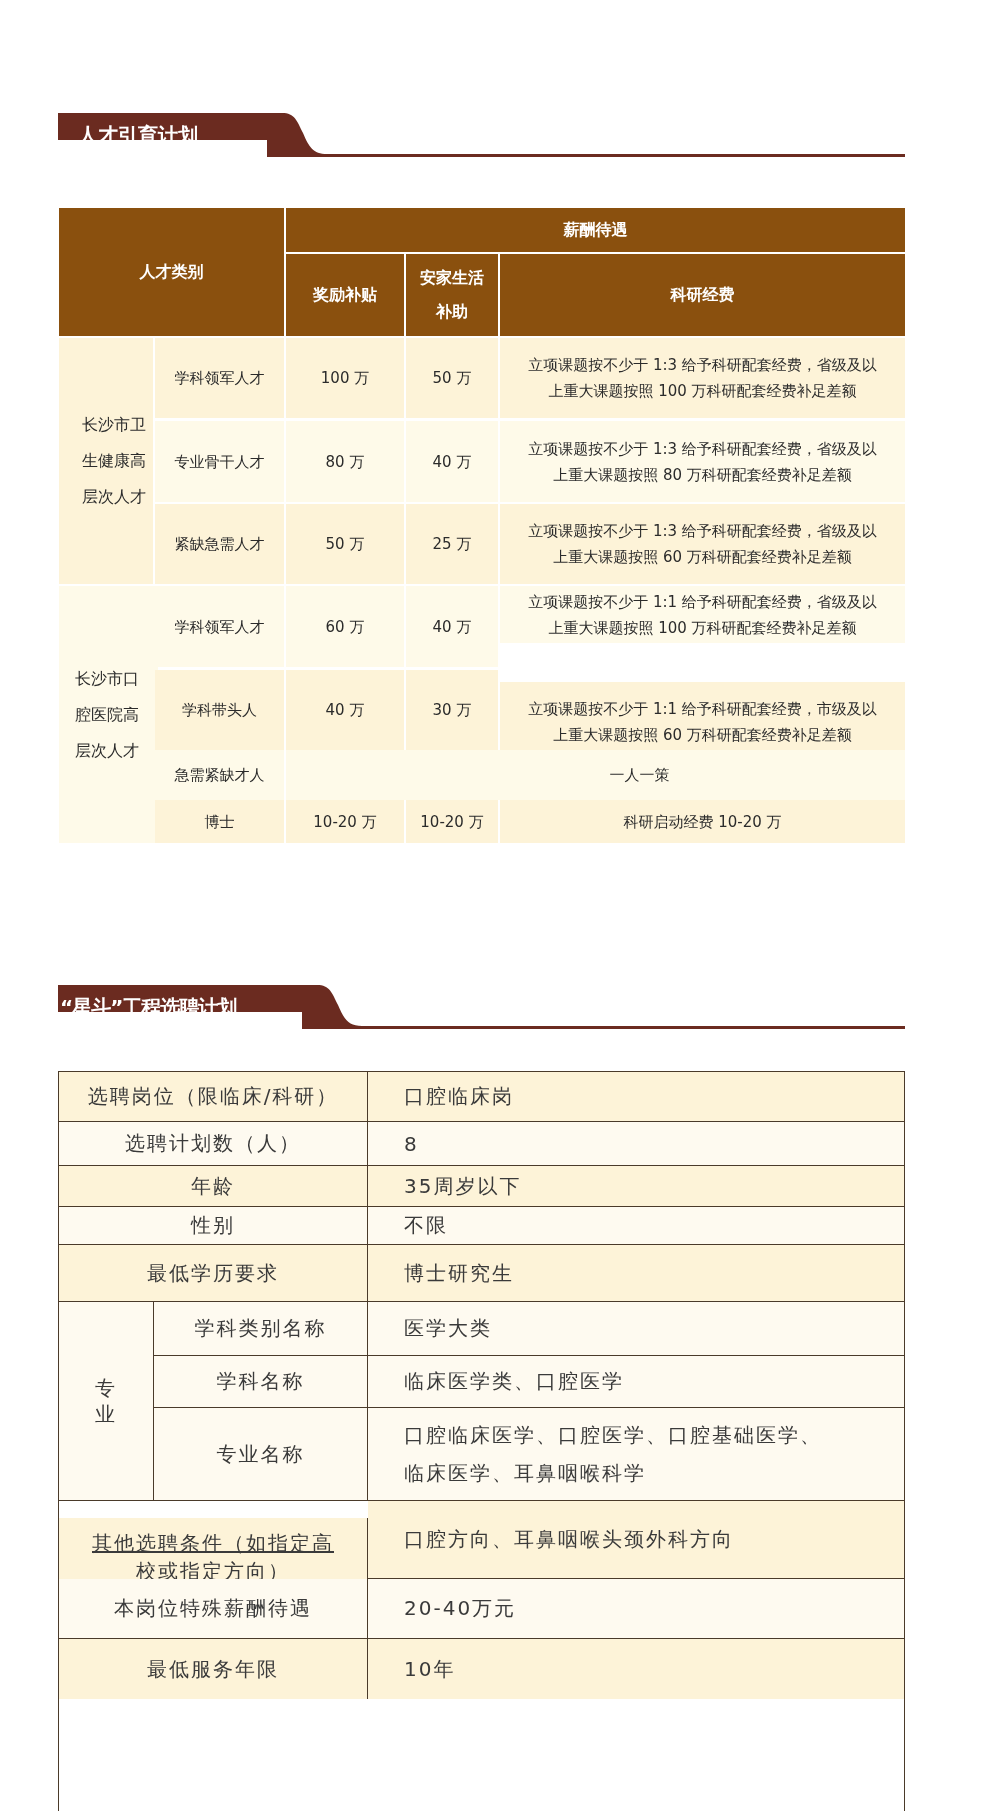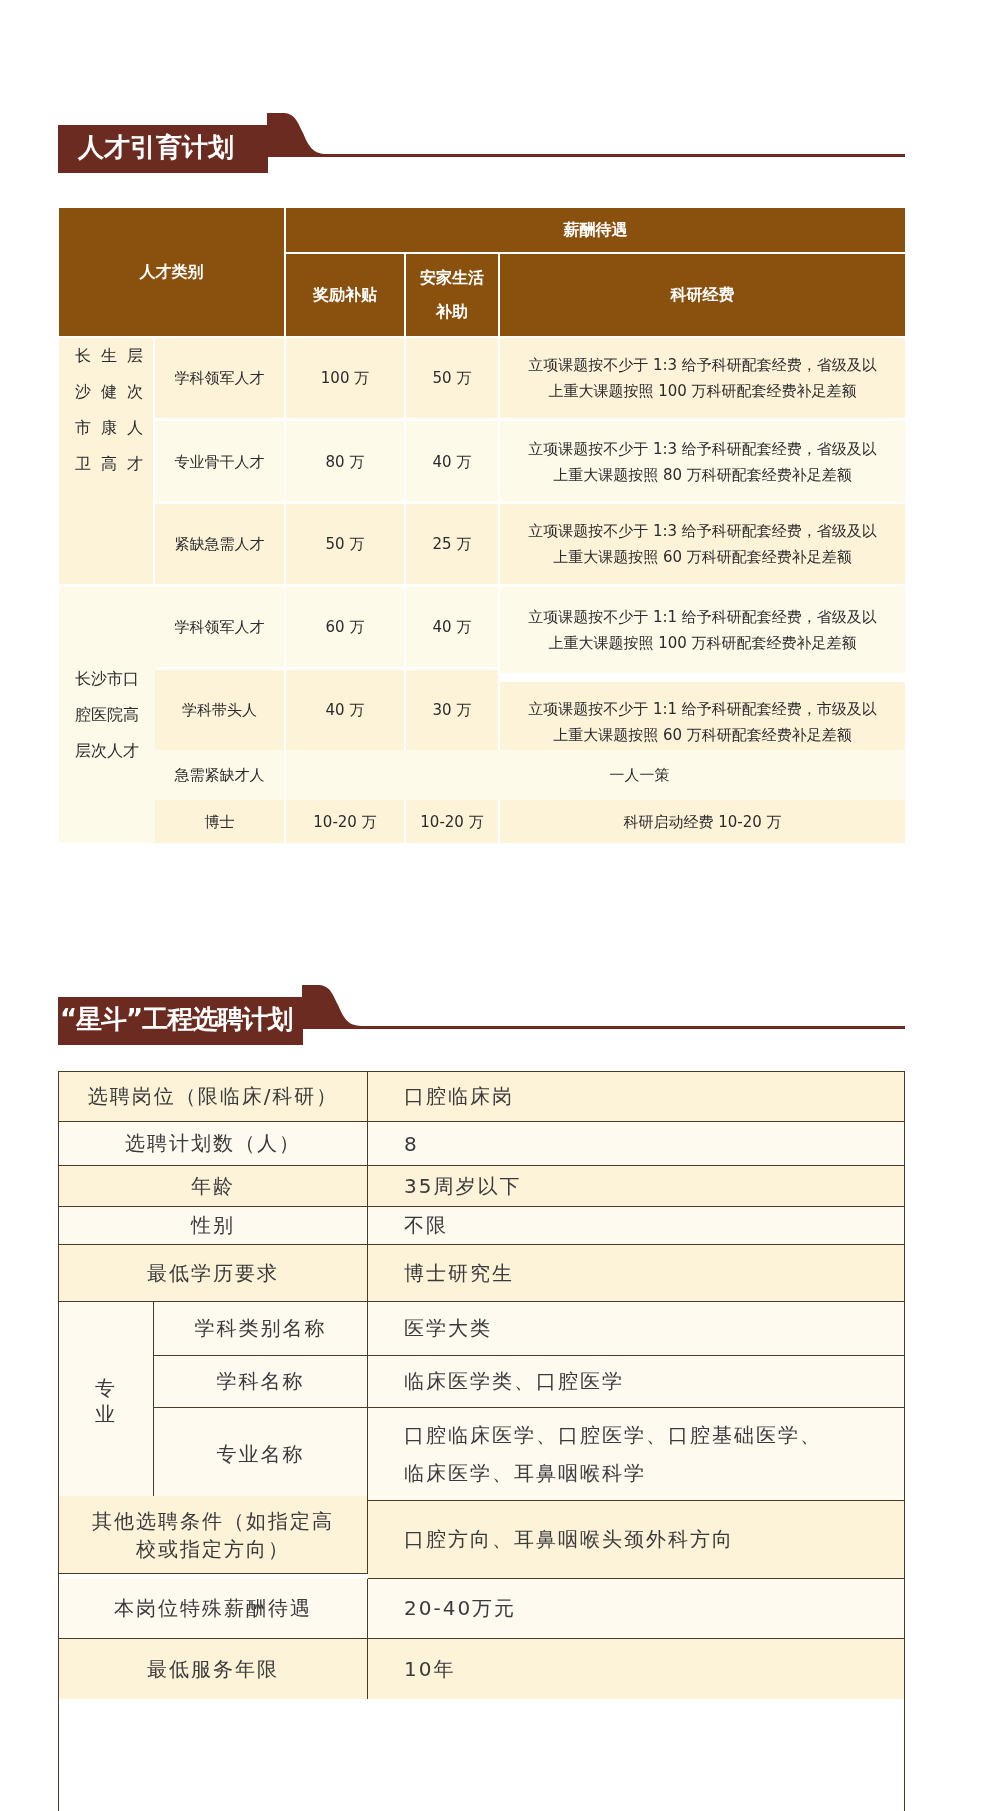--- a/index.html
+++ b/index.html
@@ -1,20 +1,20 @@
 <!DOCTYPE html>
 <html><head>
 <meta charset="utf-8">
 <style>
   html, body { margin:0; padding:0; background:#ffffff; }
   body { width:984px; height:1811px; position:relative; overflow:hidden;
          font-family:"DejaVu Sans", "Liberation Sans", sans-serif; color:#2b2b2b; }
   .banner { position:absolute; left:58px; height:44px; }
-  .banner .tab { position:absolute; left:0; top:12px; height:48px; background:#6b2b20;
-                 color:#fff; font-weight:bold; font-size:26px; line-height:44px; padding-left:20px;
+  .banner .tab { position:absolute; left:0; top:0; height:27px; background:#6b2b20;
+                 color:#fff; font-weight:bold; font-size:20px; line-height:44px; padding-left:20px;
                  box-sizing:border-box; }
   .banner .curve { position:absolute; top:0; }
   .banner .rule { position:absolute; height:3px; background:#6b2b20; }
 
   
   .t1 { position:absolute; left:59px; top:208px; width:846px; }
   .c { position:absolute; box-sizing:border-box; display:flex; align-items:center; justify-content:center;
        text-align:center; font-size:15px; line-height:26px; }
   .hd { background:#8a500e; color:#fff; font-weight:bold; font-size:16px; }
   .dk { background:#fdf3d8; }
@@ -46,21 +46,21 @@
 
   <div class="c hd" style="left:0; top:0; width:225px; height:128px;">人才类别</div>
   <div class="c hd" style="left:227px; top:0; width:619px; height:44px;">薪酬待遇</div>
   <div class="c hd" style="left:227px; top:46px; width:118px; height:82px;">奖励补贴</div>
   <div class="c hd" style="left:347px; top:46px; width:92px; height:82px; flex-direction:column; line-height:34px;">
     <span>安家生活</span>
     <span>补助</span>
   </div>
   <div class="c hd" style="left:441px; top:46px; width:405px; height:82px;">科研经费</div>
 
-  <div class="c grp" style="left:0; top:130px; width:94px; height:246px; flex-direction:row; align-items:flex-start; justify-content:center;">
+  <div class="c grp" style="left:0; top:130px; width:94px; height:246px; flex-direction:column; align-items:center; justify-content:center;">
     <span>长沙市卫</span>
     <span>生健康高</span>
     <span>层次人才</span>
   </div>
 
   <div class="c dk" style="left:96px; top:130px; width:129px; height:80px;">学科领军人才</div>
   <div class="c dk" style="left:227px; top:130px; width:118px; height:80px;">100 万</div>
   <div class="c dk" style="left:347px; top:130px; width:92px; height:80px;">50 万</div>
   <div class="c dk" style="left:441px; top:130px; width:405px; height:80px; flex-direction:column;">
     <span>立项课题按不少于  1:3  给予科研配套经费，省级及以</span>
@@ -85,21 +85,21 @@
 
   <div class="c grp grp2" style="left:0; top:378px; width:99px; height:257px; flex-direction:column; align-items:flex-start; justify-content:center;">
     <span>长沙市口</span>
     <span>腔医院高</span>
     <span>层次人才</span>
   </div>
 
   <div class="c lt" style="left:96px; top:378px; width:129px; height:81px;">学科领军人才</div>
   <div class="c lt" style="left:227px; top:378px; width:118px; height:81px;">60 万</div>
   <div class="c lt" style="left:347px; top:378px; width:92px; height:81px;">40 万</div>
-  <div class="c lt" style="left:441px; top:378px; width:405px; height:87px; flex-direction:column;">
+  <div class="c lt" style="left:441px; top:378px; width:405px; height:57px; flex-direction:column;">
     <span>立项课题按不少于  1:1  给予科研配套经费，省级及以</span>
     <span>上重大课题按照 100 万科研配套经费补足差额</span>
   </div>
 
   <div class="c dk" style="left:96px; top:462px; width:129px; height:80px;">学科带头人</div>
   <div class="c dk" style="left:227px; top:462px; width:118px; height:80px;">40 万</div>
   <div class="c dk" style="left:347px; top:462px; width:92px; height:80px;">30 万</div>
   <div class="c dk" style="left:441px; top:462px; width:405px; height:80px; flex-direction:column;margin-top:12px;">
     <span>立项课题按不少于  1:1  给予科研配套经费，市级及以</span>
     <span>上重大课题按照 60 万科研配套经费补足差额</span>
@@ -148,21 +148,21 @@
 
   <div class="r lbl bd w" style="left:95px; top:284px; width:214px; height:52px;">学科名称</div>
   <div class="r lbl bd w" style="left:95px; top:336px; width:214px; height:93px;">专业名称</div>
 
   <div class="r val bd w" style="left:309px; top:284px; width:536px; height:52px;">临床医学类、口腔医学</div>
   <div class="r val bd w" style="left:309px; top:336px; width:536px; height:93px; flex-direction:column; align-items:flex-start; justify-content:center; line-height:38px;">
     <span>口腔临床医学、口腔医学、口腔基础医学、</span>
     <span>临床医学、耳鼻咽喉科学</span>
   </div>
 
-  <div class="r lbl bd y" style="left:0; top:424px; width:309px; height:78px; flex-direction:column; line-height:28px;">
+  <div class="r lbl bd y" style="left:0; top:446px; width:309px; height:78px; flex-direction:column; line-height:28px;text-decoration:underline;">
     <span>其他选聘条件（如指定高</span>
     <span>校或指定方向）</span>
   </div>
   <div class="r val bd y" style="left:309px; top:429px; width:536px; height:78px;">口腔方向、耳鼻咽喉头颈外科方向</div>
 
   <div class="r lbl bd w" style="left:0; top:507px; width:309px; height:60px;">本岗位特殊薪酬待遇</div>
   <div class="r val bd w" style="left:309px; top:507px; width:536px; height:60px;">20-40万元</div>
 
   <div class="r lbl y" style="left:0; top:567px; width:309px; height:60px;">最低服务年限</div>
   <div class="r val y" style="left:309px; top:567px; width:536px; height:60px;">10年</div>

